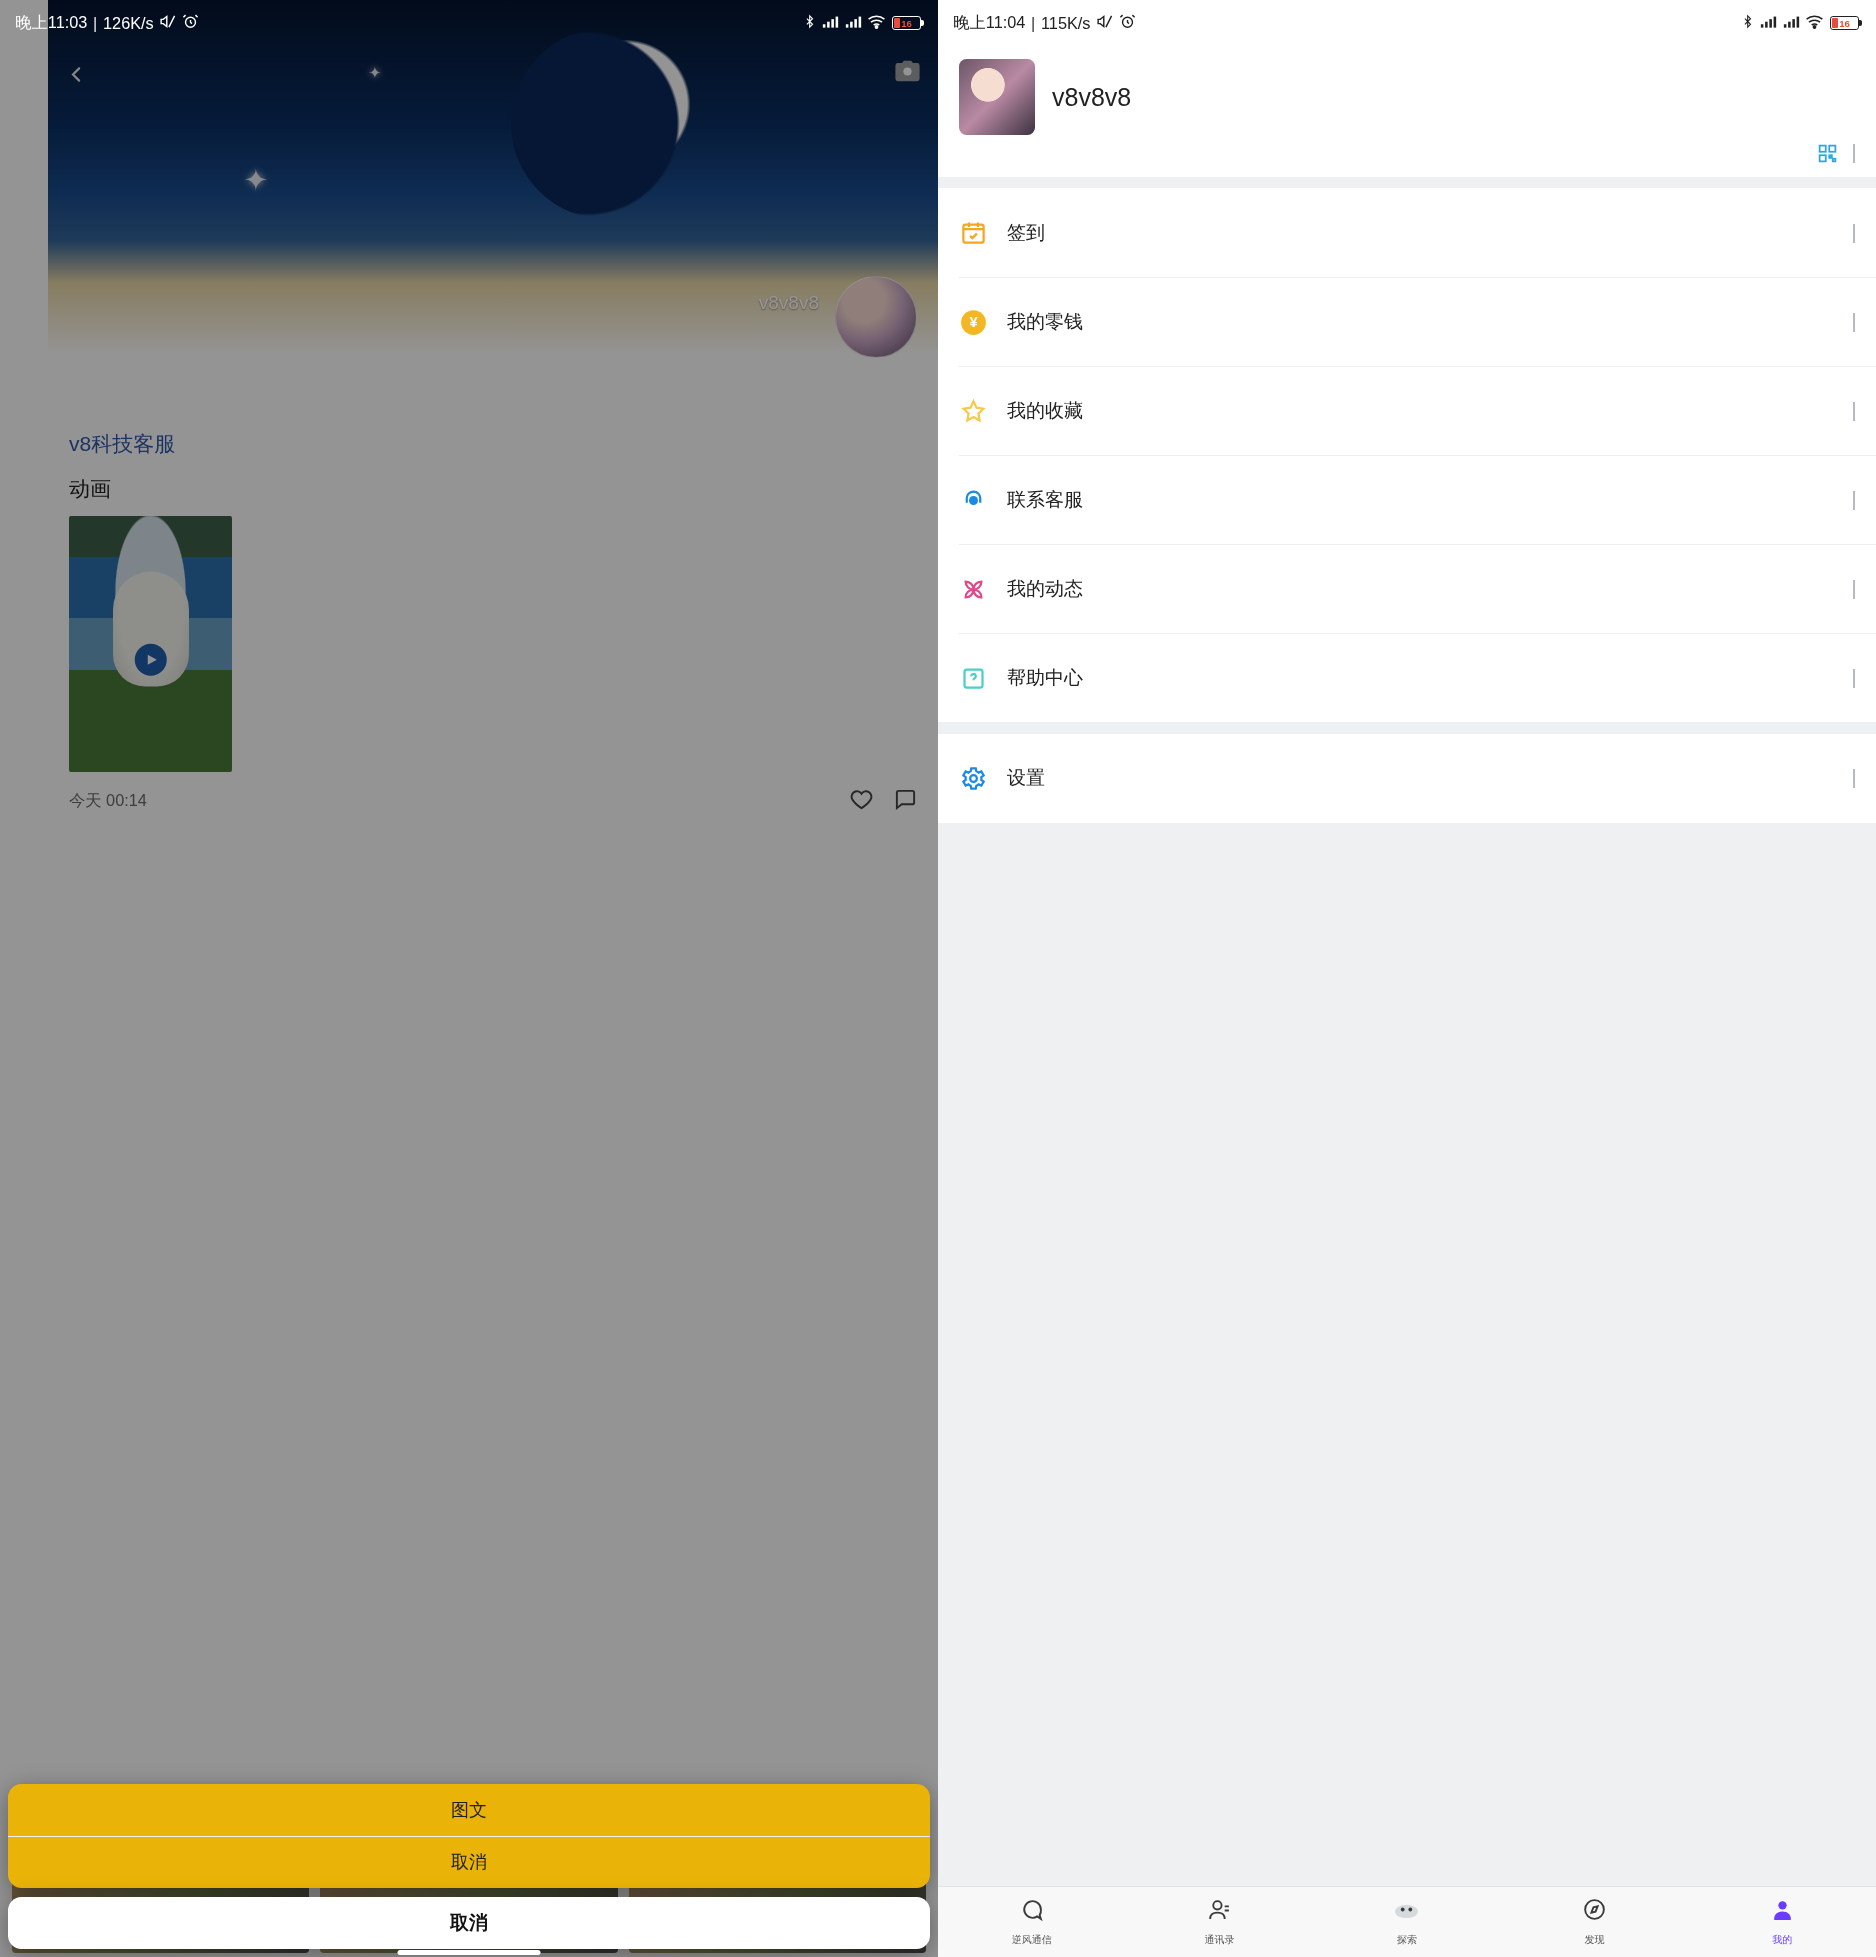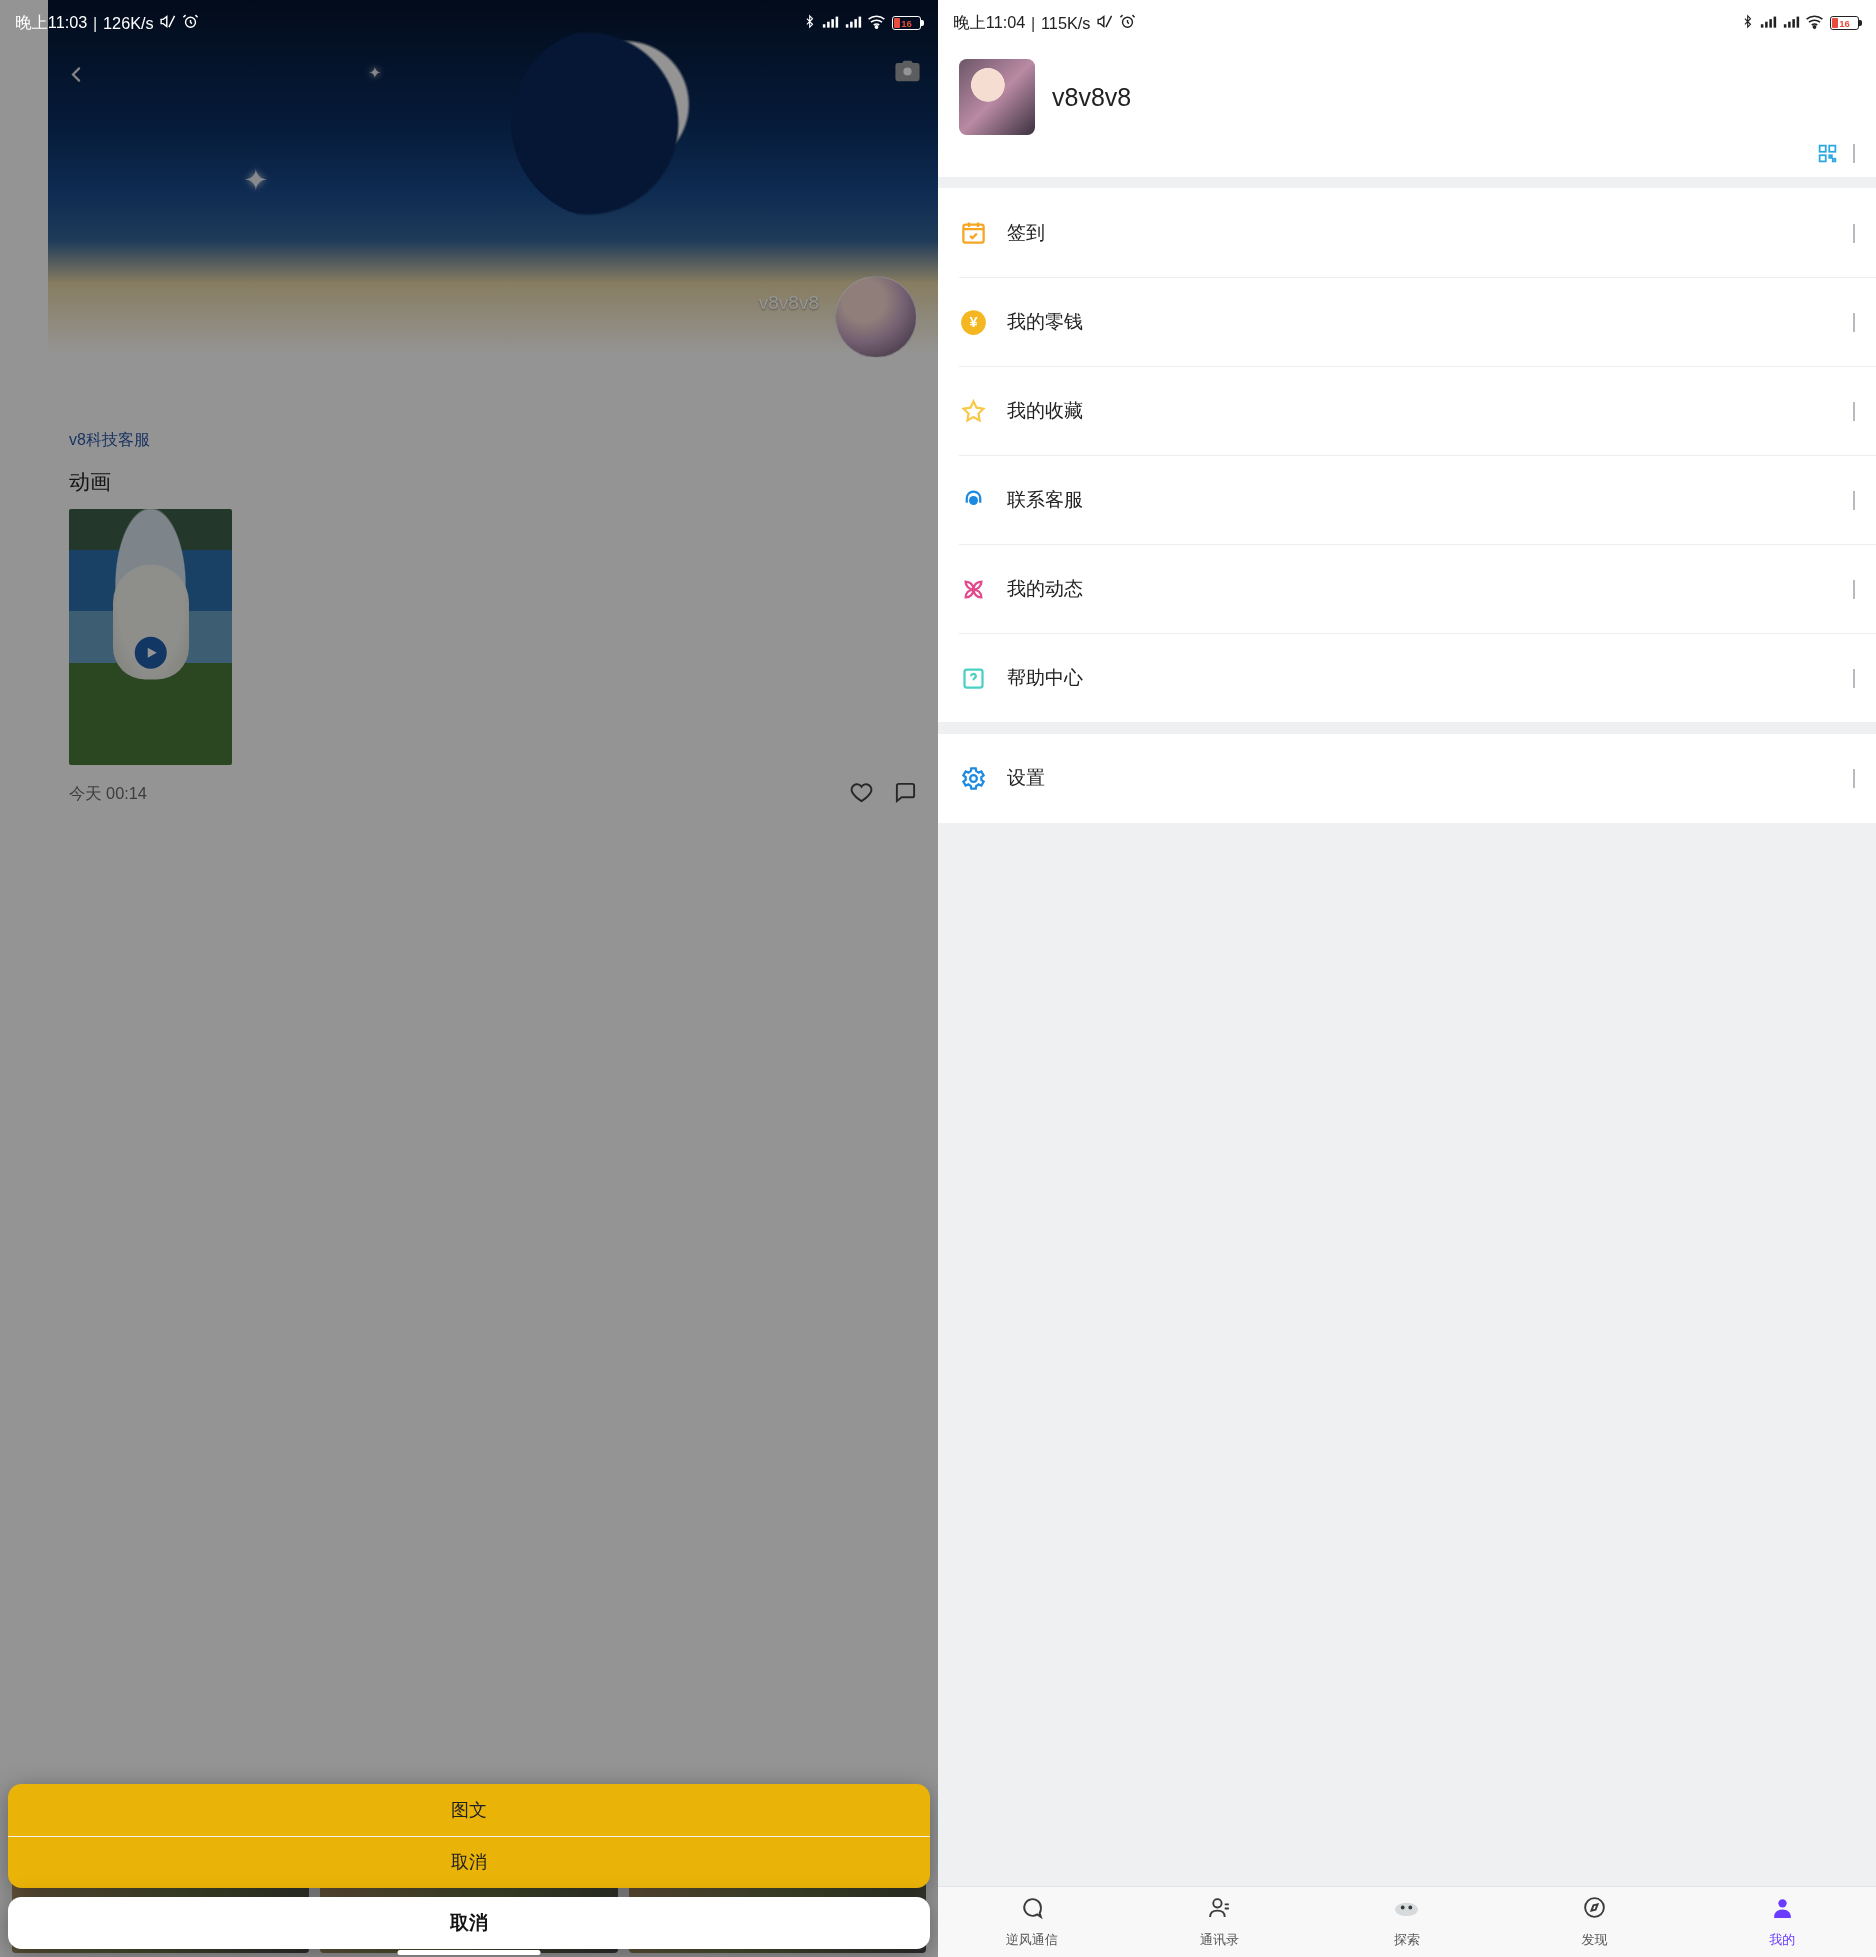--- a/index.html
+++ b/index.html
@@ -53,21 +53,21 @@
   .spark2 { left:36%; top:18%; font-size:15.3px; }
   .back-btn { position:absolute; left:9.6px; top:55px; width:38px; height:38px; display:flex; align-items:center; justify-content:center; z-index:5; }
   .camera-btn { position:absolute; right:9.6px; top:50px; width:42px; height:42px; display:flex; align-items:center; justify-content:center; z-index:5; color:#9da0a3; }
   .cover-name { position:absolute; right:119px; bottom:40px; color:#fff; font-size:19px; text-shadow:0 1px 1.9px rgba(0,0,0,.4); }
   .cover-avatar {
     position:absolute; right:21px; bottom:-3.8px; width:82px; height:82px; border-radius:50%;
     background: radial-gradient(circle at 35% 30%, #f6d9d2 0 28%, #caa8c6 52%, #5a4a63 100%);
     border:1.9px solid rgba(255,255,255,.7);
   }
   .feed { padding: 76px 21px 0; }
-  .post-title { color:#2f5aa8; font-size:16px; margin-bottom:17px; }
+  .post-title { color:#2f5aa8; font-size:21px; margin-bottom:17px; }
   .post-sub   { color:#222; font-size:21px; margin-bottom:13.4px; }
   .video-thumb {
     width:163px; height:256px; border-radius:1.9px; position:relative; overflow:hidden;
     background:
       radial-gradient(ellipse at 50% 30%, #d8e6ef 0 30%, rgba(0,0,0,0) 31%),
       linear-gradient(180deg, #3f5f4a 0 16%, #2c6fae 16% 40%, #6aa0c7 40% 60%, #4b7a3a 60% 100%);
   }
   .video-thumb .bunny{
     position:absolute; left:50%; top:44%; transform:translate(-50%,-50%);
     width:76px; height:115px; border-radius:57px 57px 48px 48px;
@@ -108,21 +108,21 @@
   .qr-icon { width:21px; height:21px; }
   .gap-bar { height:11.5px; background:#eef0f1; }
   .menu-list { background:#fff; }
   .menu-item { display:flex; align-items:center; height:89px; padding:0 21px; gap:19px; }
   .menu-item + .menu-item { border-top:1px solid #eee; margin-left:21px; padding-left:0; }
   .menu-item + .menu-item .mi-icon { margin-left:0; }
   .mi-icon { width:29px; height:29px; display:flex; align-items:center; justify-content:center; flex:0 0 29px; }
   .mi-label { flex:1; font-size:19px; color:#222; }
   .fill-rest { flex:1; background:#eef0f1; }
   .tabbar { height:71px; background:#f8f8f8; border-top:1px solid #e4e4e4; display:flex; }
-  .tab { flex:1; display:flex; flex-direction:column; align-items:center; justify-content:center; gap:11px; font-size:13px; color:#555; }
+  .tab { flex:1; display:flex; flex-direction:column; align-items:center; justify-content:center; gap:11px; font-size:10px; color:#555; }
   .tab.active { color:#6b3bff; }
   .tab .ti { height:25px; display:flex; align-items:center; justify-content:center; }
 
   
   .chev { width:13.4px; height:13.4px; border-right:2.1px solid #b7bbc0; border-bottom:2.1px solid #b7bbc0; transform:rotate(-45deg); }
 </style>
 </head>
 <body>
 
 <div class="phone">

